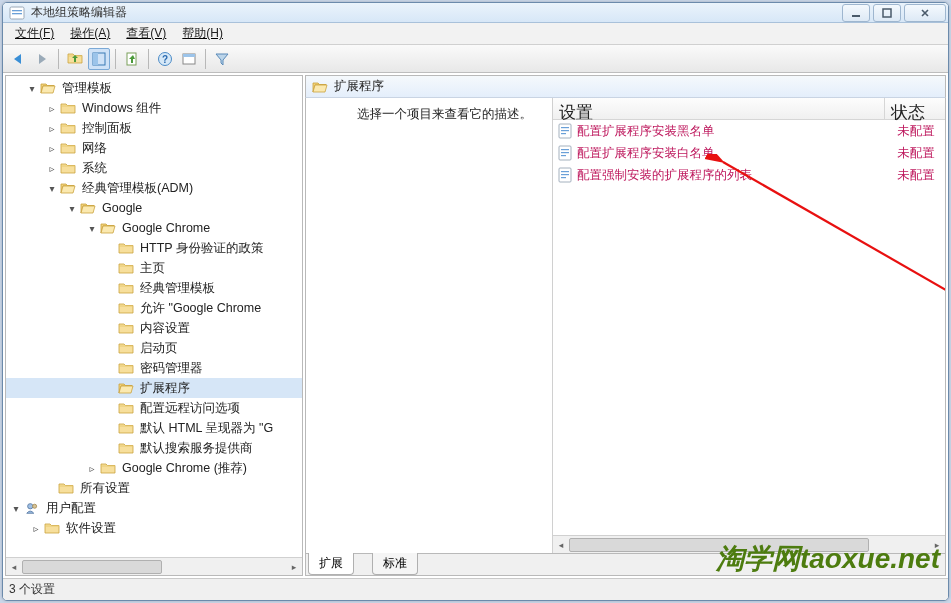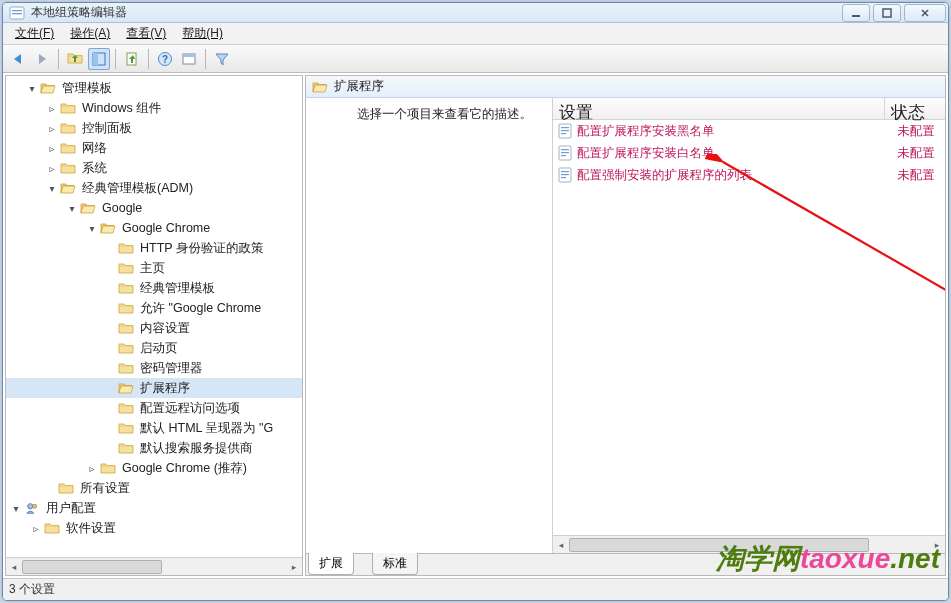--- a/index.html
+++ b/index.html
@@ -54,21 +54,21 @@
   .right-hscroll .arr { position: absolute; top: 0; width: 16px; height: 18px; display: flex; align-items: center; justify-content: center; font-size: 9px; color: #666; }
   .right-hscroll .arr.l { left: 0; }
   .right-hscroll .arr.r { right: 0; }
   .tabstrip { height: 22px; display: flex; align-items: flex-start; padding-left: 2px; background: #f0f0f0; border: 1px solid #b9b9b9; border-top: none; }
   .tab { font-size: 12px; padding: 2px 10px; border: 1px solid #b0b0b0; border-top: none; border-bottom-left-radius: 4px; border-bottom-right-radius: 4px; background: #fff; margin-right: 18px; position: relative; top: -1px; }
   .tab.active { background: #fff; z-index: 2; }
   .tab.inactive { background: #f5f5f5; }
   .statusbar { height: 22px; background: #f0f0f0; border-top: 1px solid #c9c9c9; display: flex; align-items: center; padding-left: 6px; font-size: 12px; color: #333; }
   .watermark { position: absolute; right: 8px; bottom: 22px; font-size: 28px; font-weight: bold; font-style: italic; pointer-events: none; }
   .watermark .g { color: #4d7c0f; }
-  .watermark .o { color: #ec4899; }
+  .watermark .o { color: #4d7c0f; }
 
   
   svg { display: block; }
 </style>
 </head>
 <body>
 
 <svg width="0" height="0" style="position:absolute">
   <defs>
     <g id="folder-closed">

